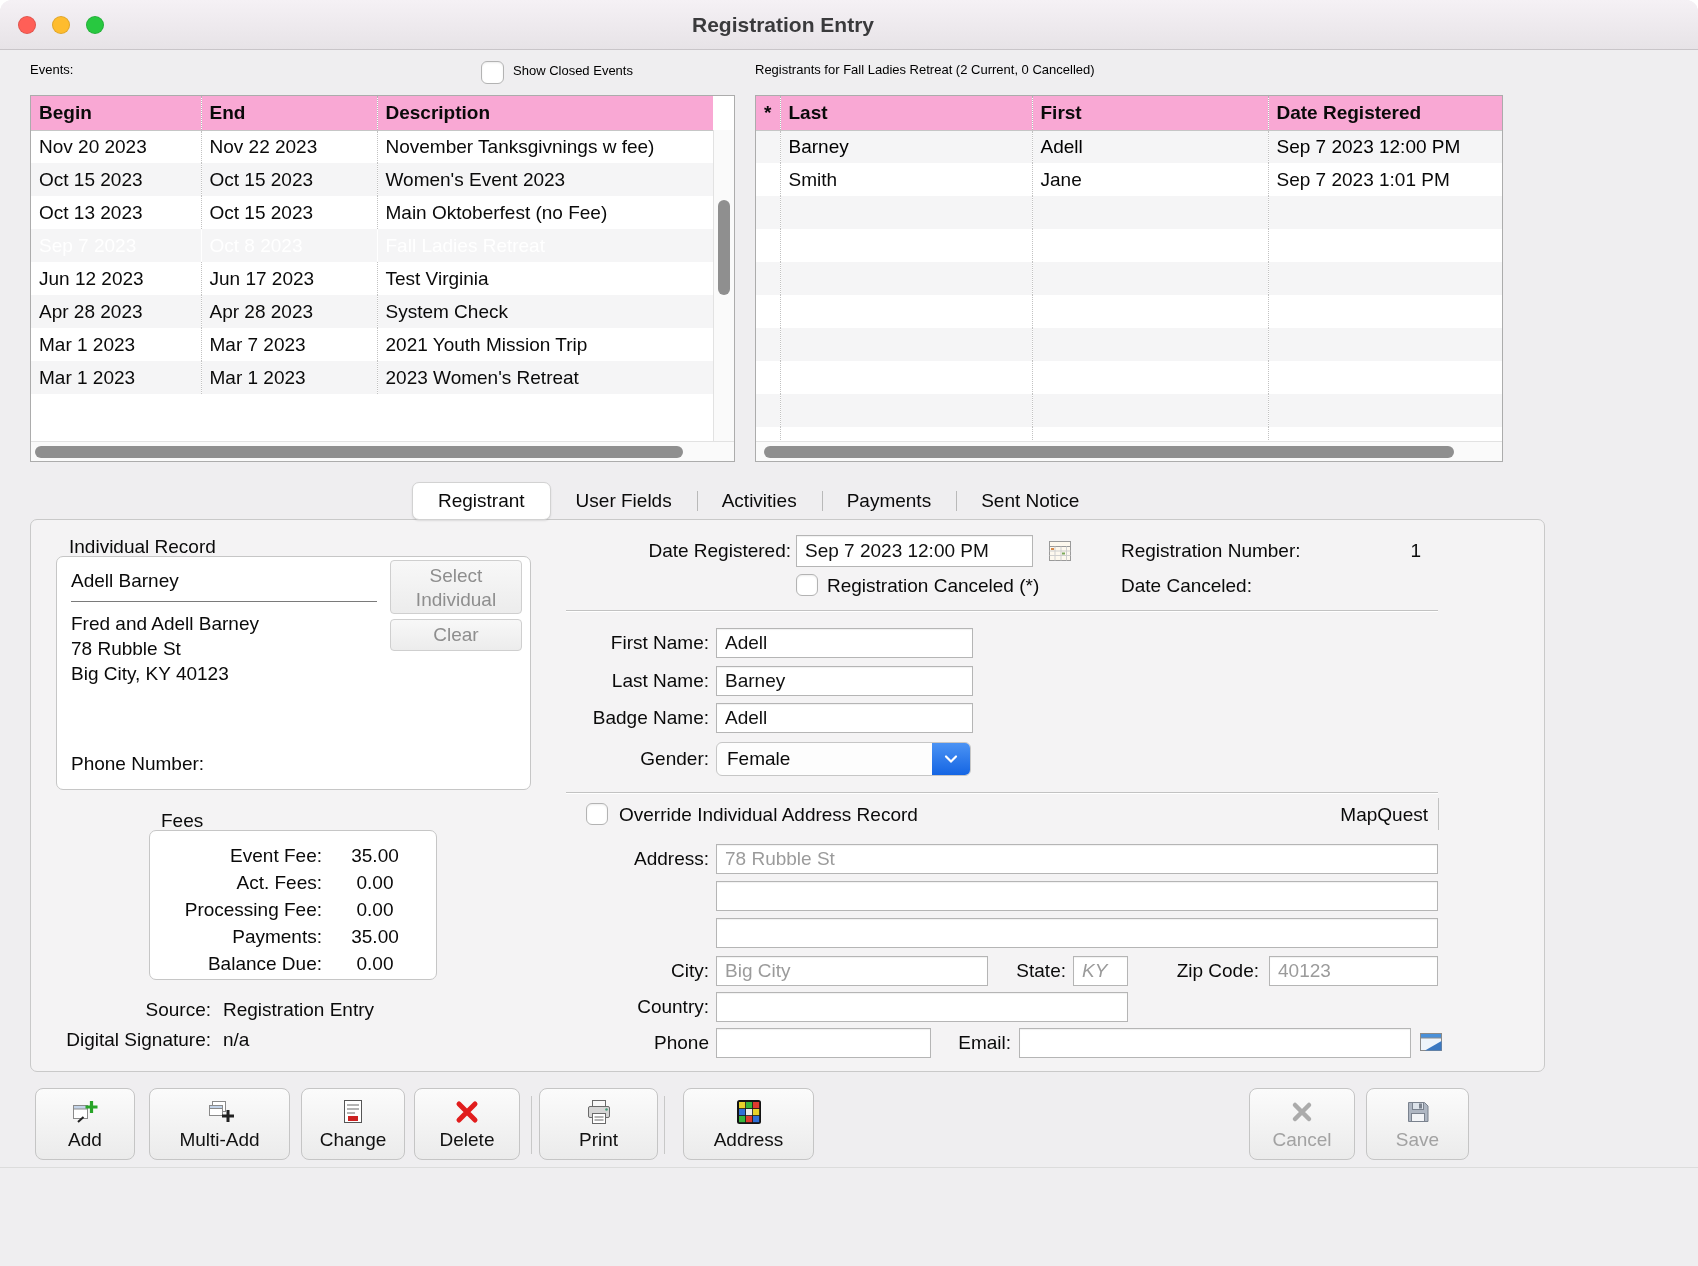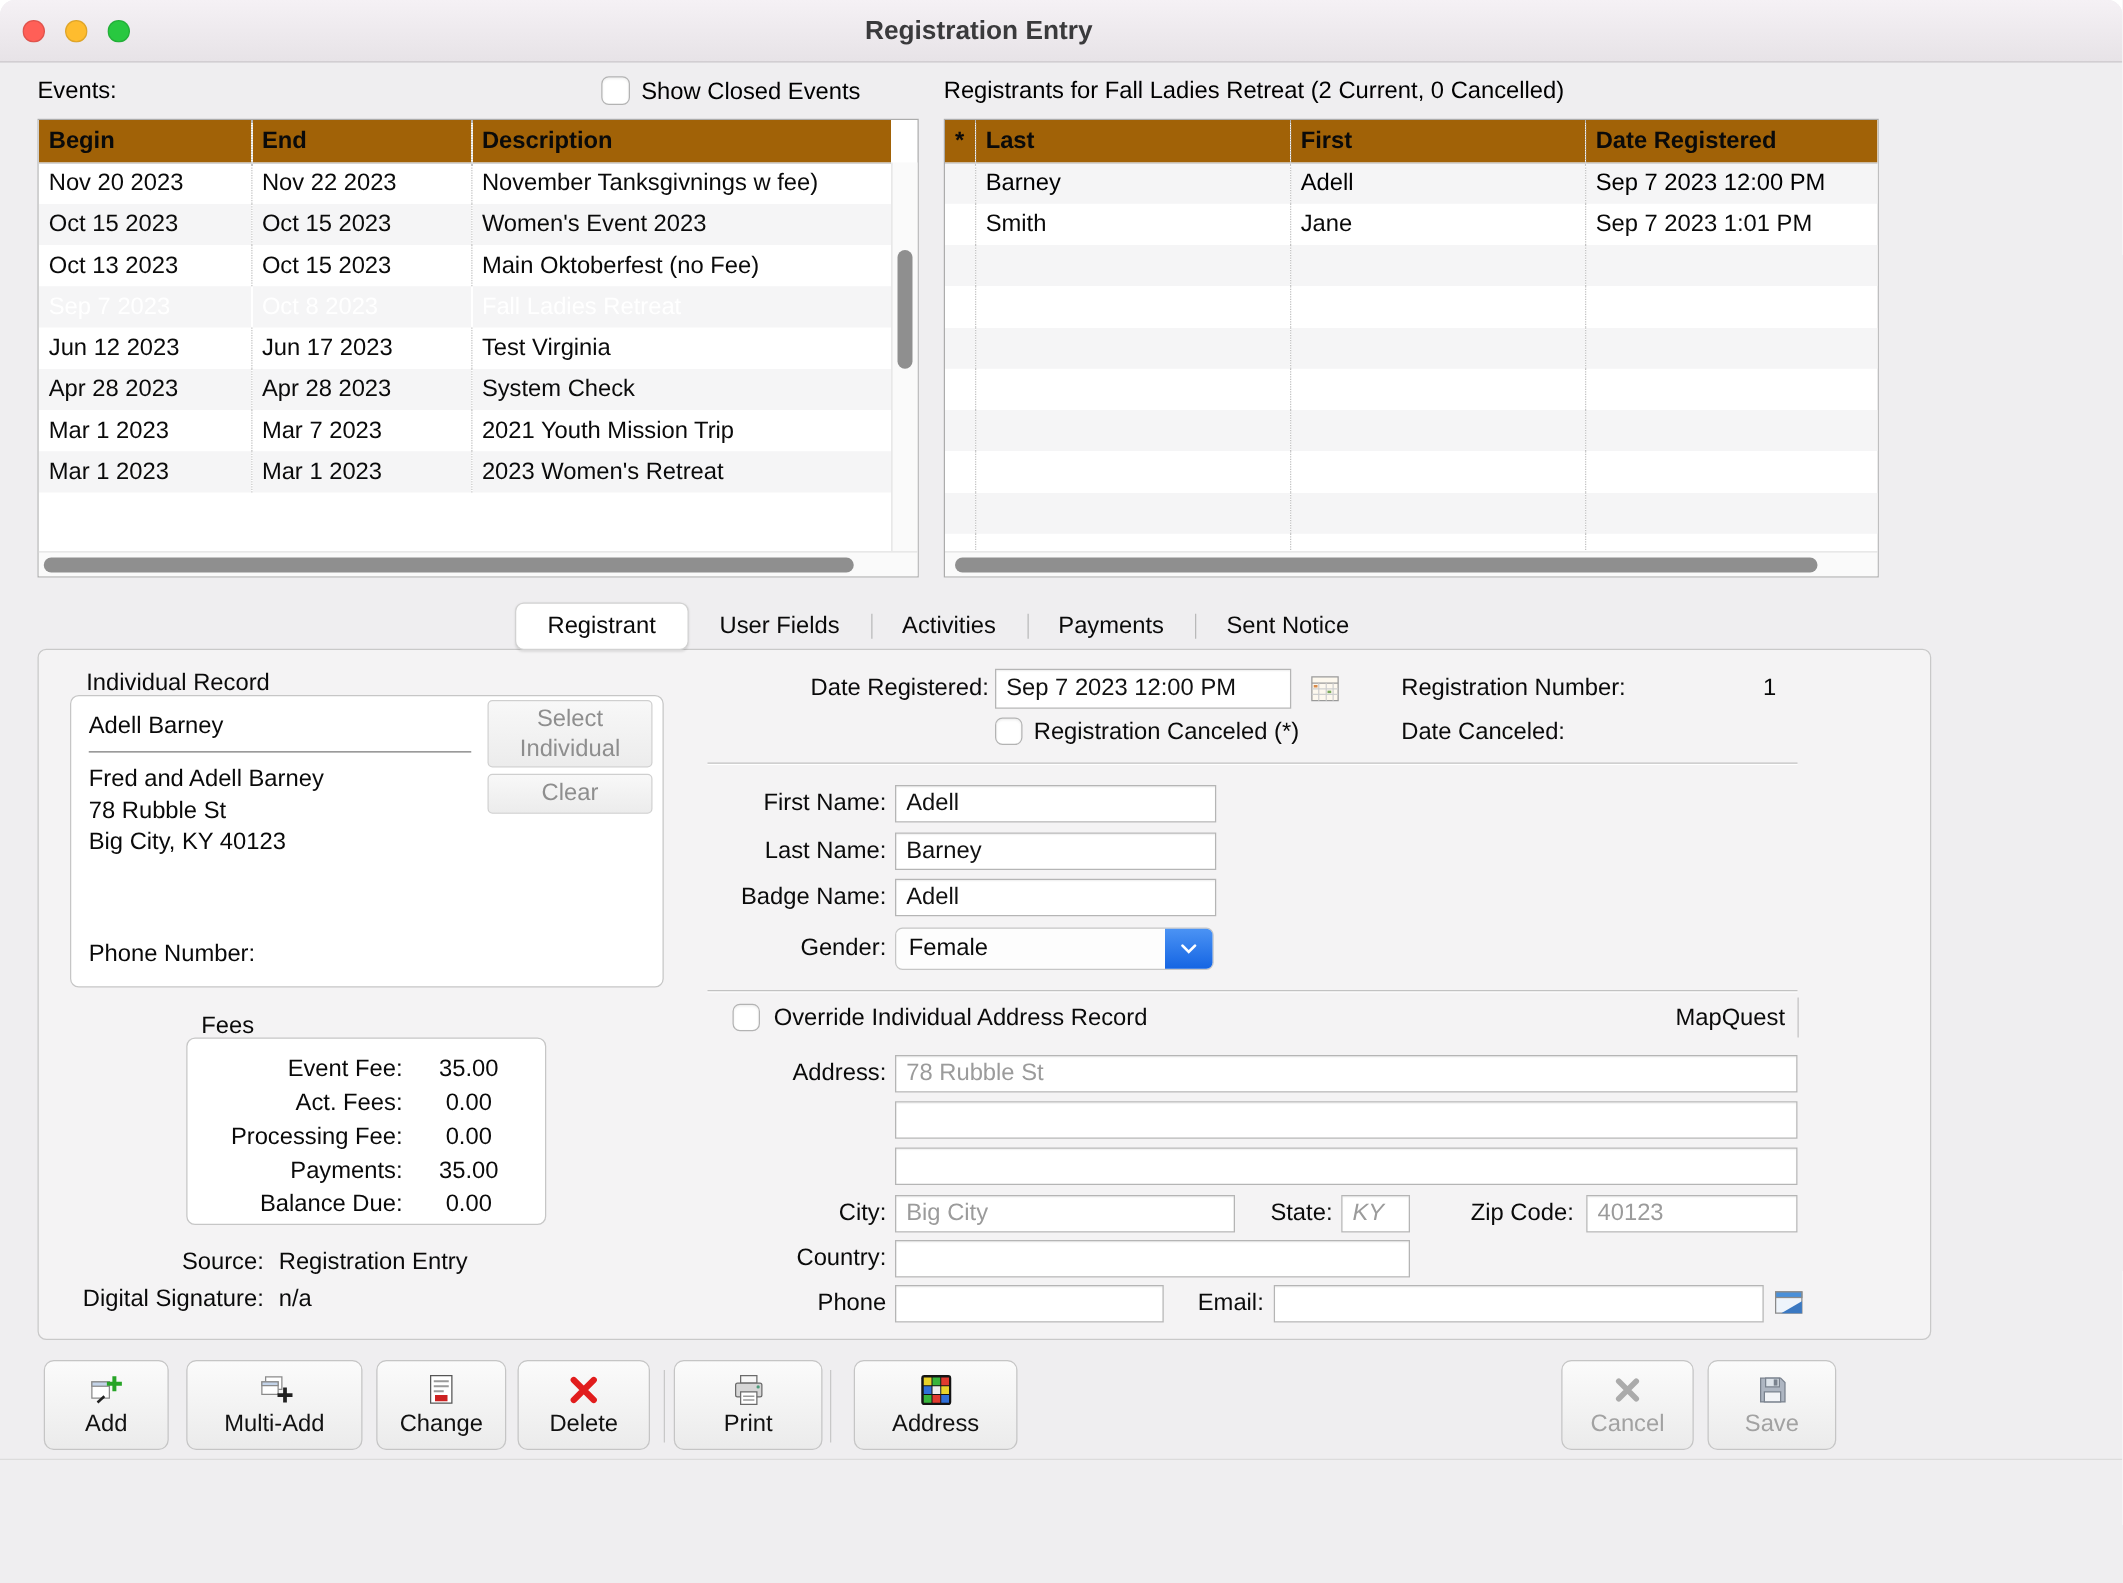--- a/index.html
+++ b/index.html
@@ -11,31 +11,31 @@
   .titlebar { position:absolute; left:0; top:0; width:100%; height:50px;
               background:linear-gradient(#f5f1f5,#e7e3e7); border-bottom:1px solid #c9c5c9; }
   .title { position:absolute; left:0; top:0; width:1566px; text-align:center; line-height:50px;
            font-size:21px; font-weight:bold; color:#3a3a3c; }
   .tl { position:absolute; top:16px; width:18px; height:18px; border-radius:50%; border:1px solid rgba(0,0,0,0.12); }
   .tl.red { left:18px; background:#ff5f57; }
   .tl.yellow { left:52px; background:#febc2e; }
   .tl.green { left:86px; background:#28c840; }
 
   
-  .slabel { position:absolute; font-size:19px; color:#000; }
+  .slabel { position:absolute; font-size:13px; color:#000; }
 
   
   .cb { position:absolute; width:23px; height:23px; background:#fff; border:1px solid #b3b3b3;
         border-radius:6px; box-shadow:inset 0 1px 2px rgba(0,0,0,0.08); }
 
   
   .tablebox { position:absolute; background:#fff; border:1px solid #acacac; }
   .scrollarea { position:absolute; left:0; top:0; bottom:20px; overflow:hidden; background:#fff; }
   table.grid { border-collapse:collapse; table-layout:fixed; width:100%; }
-  .grid th { text-align:left; font-weight:bold; background:#a16207; border-bottom:1px solid #c6c6c6;
+  .grid th { text-align:left; font-weight:bold; background:#f9a8d4; border-bottom:1px solid #c6c6c6;
              border-right:1px dotted #b5b5b5; height:34px; padding:0 8px; font-size:19px; white-space:nowrap; overflow:hidden; }
   .grid td { height:33px; padding:0 8px; border-right:1px dotted #c2c2c2; font-size:19px;
              white-space:nowrap; overflow:hidden; }
   .grid th:last-child, .grid td:last-child { border-right:none; }
   #events-table tbody tr:nth-child(even) td { background:#f5f5f6; }
   #events-table tr.selected td { background:#1659da; color:#ffffff; border-right-color:transparent; }
   #registrants-table tbody tr:nth-child(odd) td { background:#f5f5f6; }
   #registrants-table tr.selected td { background:#d3d3d3; color:#000; }
 
   .vscroll { position:absolute; top:34px; right:0; bottom:20px; width:21px; background:#fafafa; border-left:1px solid #e2e2e2; }

